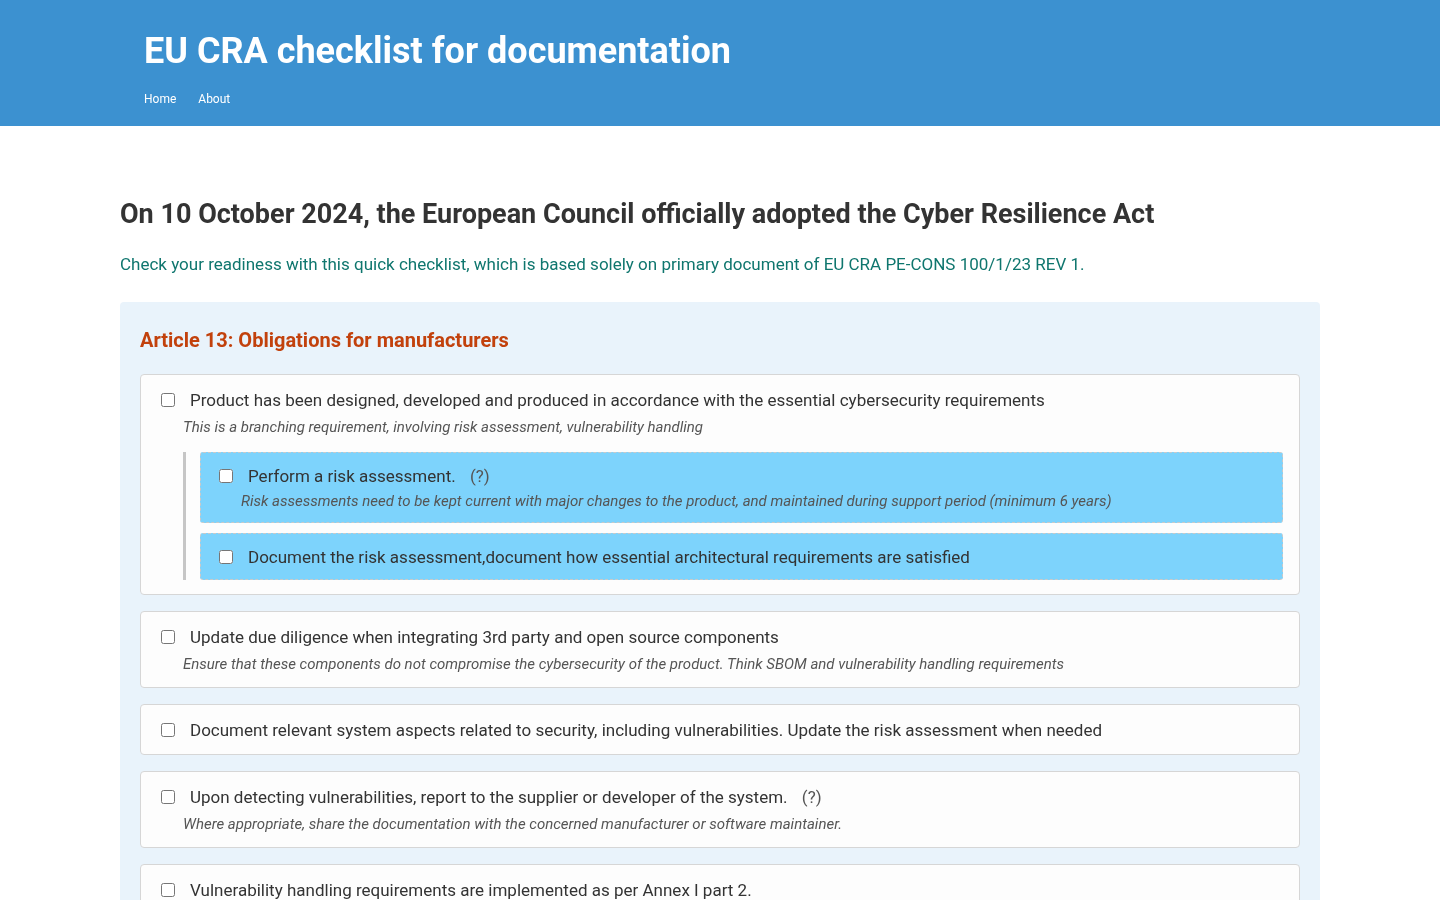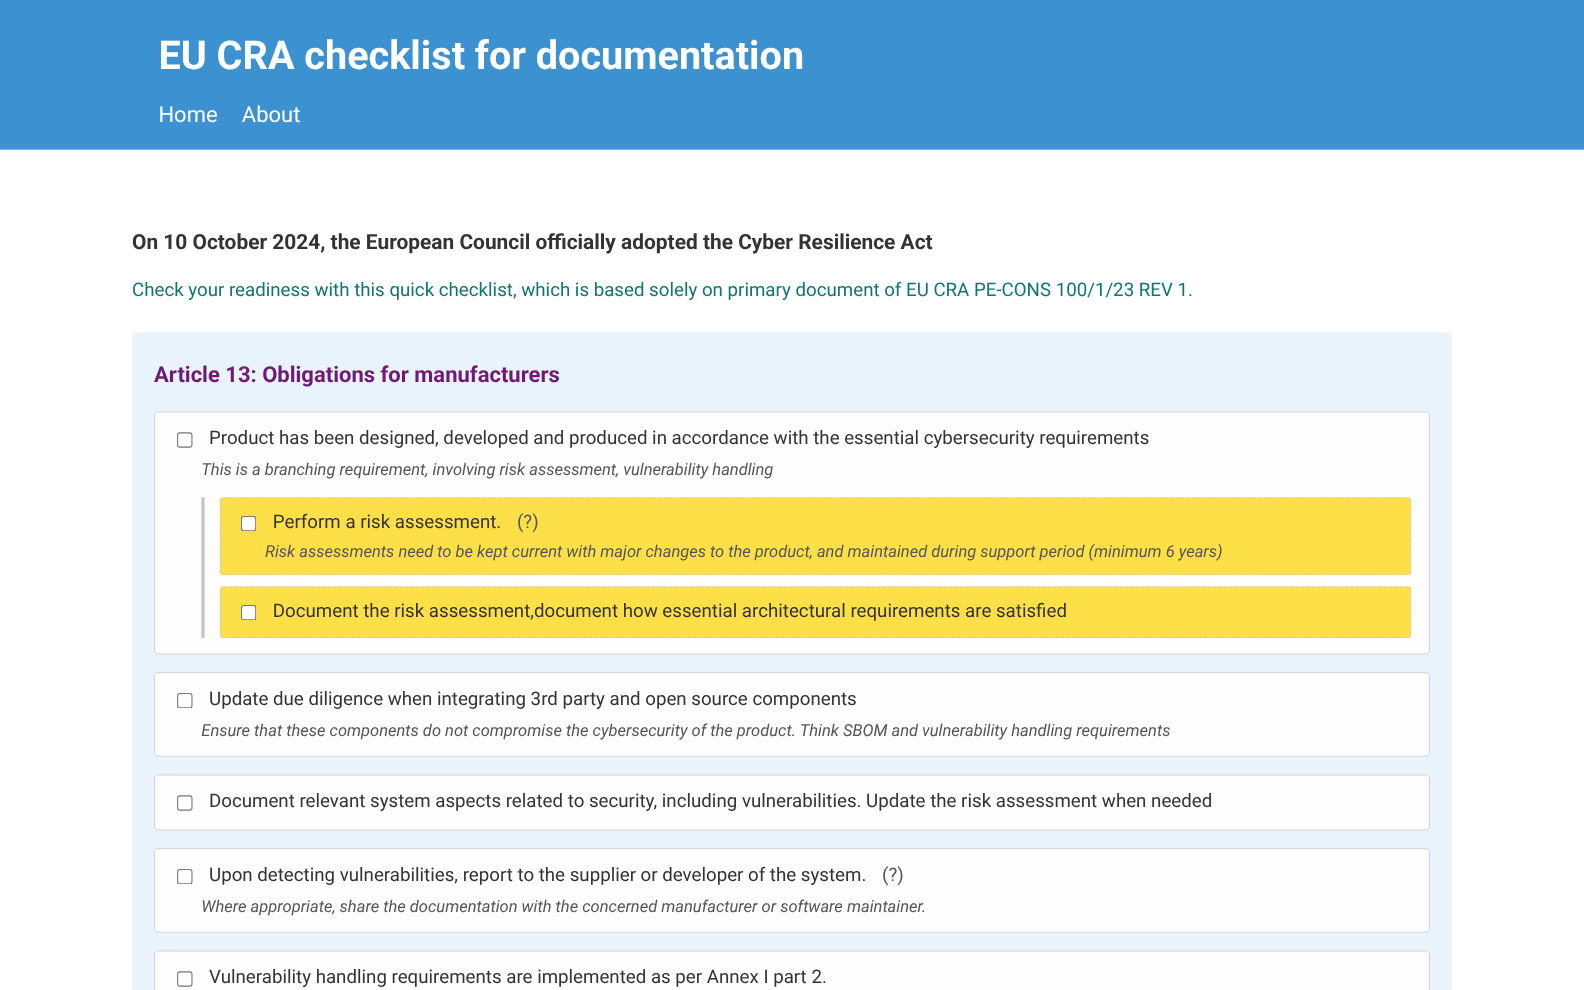--- a/index.html
+++ b/index.html
@@ -21,64 +21,64 @@
     padding: 0 24px;
   }
   .site-title {
     font-size: 36px;
     font-weight: 700;
     margin: 10px 0 20px 0;
   }
   .nav {
     display: flex;
     gap: 22px;
-    font-size: 20px;
+    font-size: 12px;
   }
   .nav a {
     color: #fff;
     text-decoration: none;
   }
   .main-card {
     background: #fff;
     margin-top: 32px;
     border-radius: 6px;
     padding: 28px 0 28px 0;
   }
   .page-heading {
-    font-size: 19px;
+    font-size: 27px;
     font-weight: 700;
     margin: 12px 0 22px 0;
     line-height: 1.25;
   }
   .page-sub {
     font-size: 17px;
     color: #0f766e;
     margin-bottom: 28px;
   }
   .article-block {
     background: #e9f3fb;
     border-radius: 4px;
     padding: 20px 20px 20px 20px;
   }
   .article-title {
     font-size: 20px;
     font-weight: 700;
     margin: 6px 0 22px 0;
-    color: #701a75;
+    color: #c2410c;
   }
   .item {
     background: #fdfdfd;
     border: 1px solid #d6d6d6;
     border-radius: 4px;
     padding: 14px 16px;
     margin-bottom: 16px;
   }
   .item-row {
     display: flex;
-    align-items: center;
+    align-items: flex-end;
     gap: 12px;
   }
   .item-row input[type="checkbox"] {
     margin-top: 4px;
     width: 14px; height: 14px;
   }
   .item-label {
     font-size: 17px;
     color: #333;
   }
@@ -92,21 +92,21 @@
     color: #555;
     margin-left: 10px;
     font-size: 17px;
   }
   .sublist {
     margin: 16px 0 0 26px;
     border-left: 3px solid #c6c6c6;
     padding-left: 14px;
   }
   .subitem {
-    background: #fde047;
+    background: #7dd3fc;
     border: 1px dashed #c9c9c9;
     border-radius: 3px;
     padding: 12px 14px;
     margin-bottom: 10px;
   }
   .subitem:last-child { margin-bottom: 0; }
   .subitem .item-note {
     margin-left: 26px;
     margin-top: 6px;
   }

